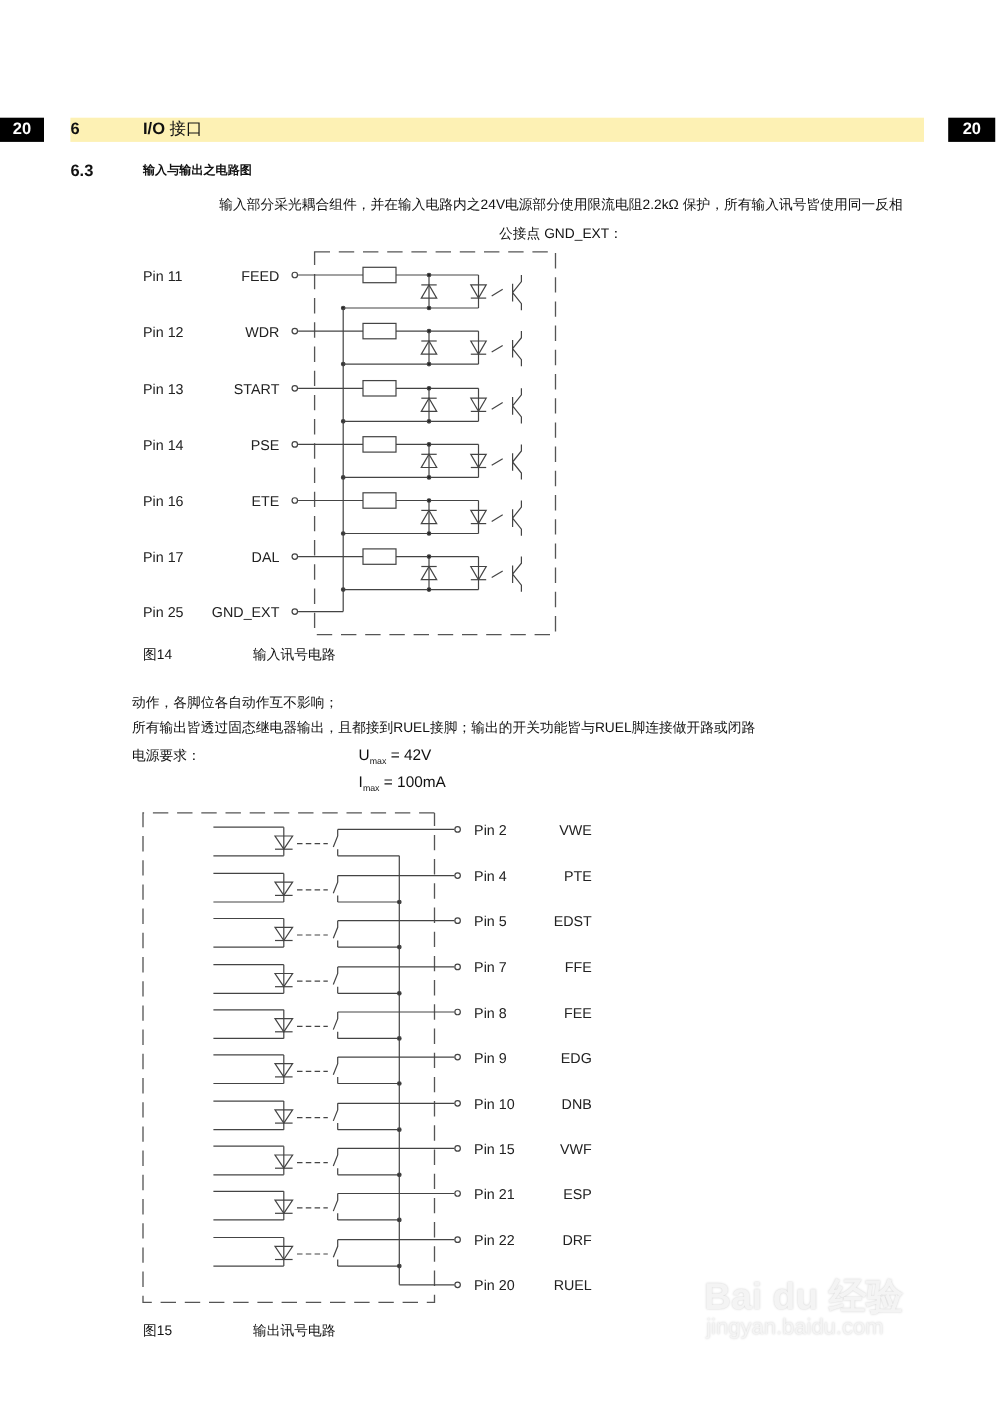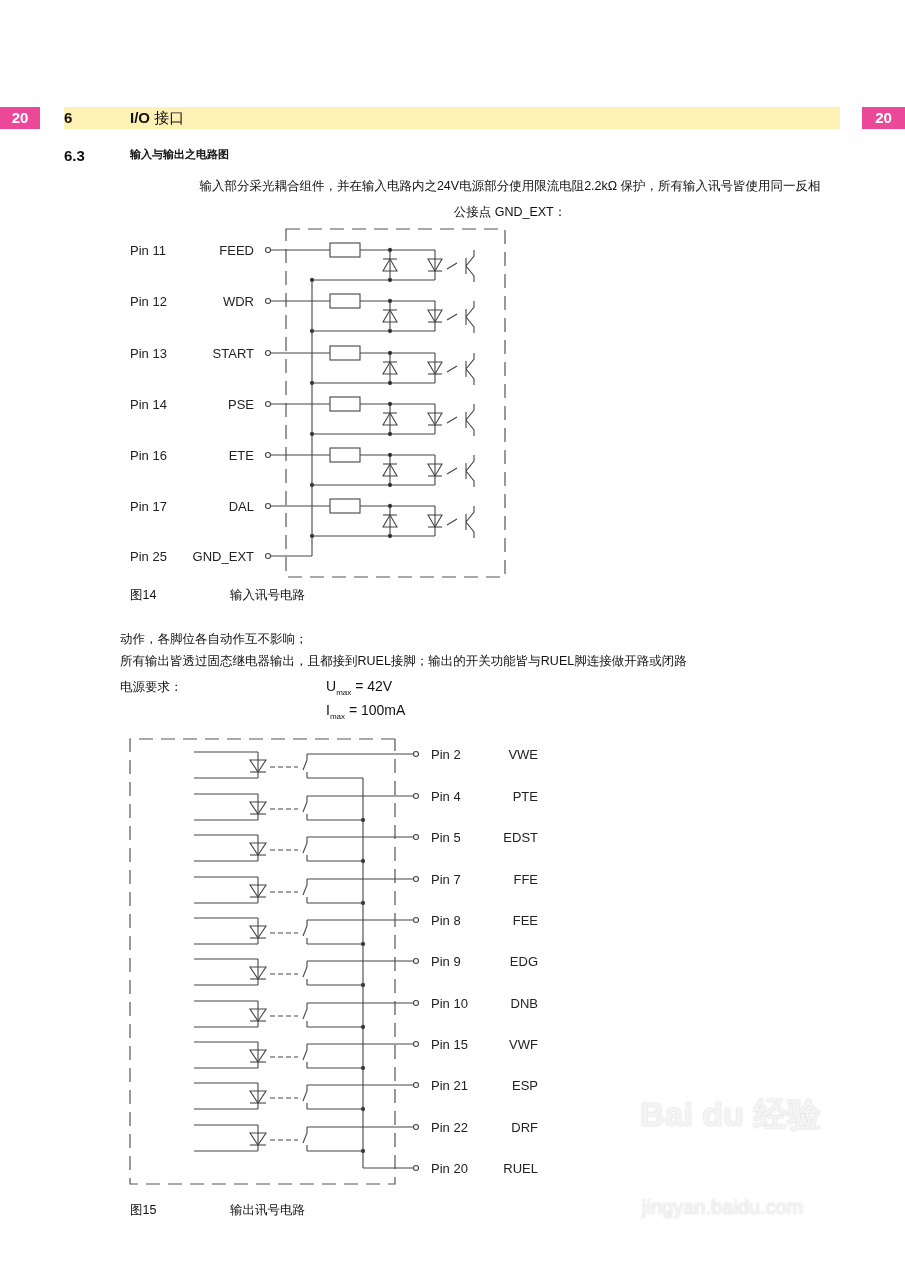--- a/index.html
+++ b/index.html
@@ -1,17 +1,17 @@
 <!DOCTYPE html>
 <html><head>
 <meta charset="utf-8">
 <style>
   html,body{margin:0;padding:0;background:#fff;}
   body{width:905px;height:1280px;position:relative;overflow:hidden;font-family:"Liberation Sans","DejaVu Sans",sans-serif;color:#111;}
-  .pagenum{position:absolute;top:107px;height:22px;width:40px;background:#ec4899;color:#fff;font-weight:bold;font-size:15px;line-height:22px;text-align:center;}
+  .pagenum{position:absolute;top:107px;height:22px;width:40px;background:#000000;color:#fff;font-weight:bold;font-size:15px;line-height:22px;text-align:center;}
   .pagenum.left{left:0;}
   .pagenum.right{left:862px;width:43px;}
   .chapbar{position:absolute;left:64px;top:107px;width:776px;height:22px;background:#fdf1b4;}
   .chapnum{position:absolute;left:64px;top:107px;line-height:22px;font-weight:bold;font-size:15px;}
   .chaptitle{position:absolute;left:130px;top:107px;line-height:22px;font-size:15px;}
   .chaptitle b{font-weight:bold;}
   .secnum{position:absolute;left:64px;top:147px;font-weight:bold;font-size:15px;}
   .sectitle{position:absolute;left:130px;top:147px;font-weight:bold;font-size:11px;}
   .para{position:absolute;font-size:12.5px;line-height:26px;}
   .p1{left:130px;top:173px;width:760px;text-align:center;}
@@ -19,21 +19,21 @@
   .p3{left:120px;top:674px;}
   .formula{position:absolute;left:326px;font-size:14px;}
   .formula sub{font-size:8px;}
   .f1{top:678px;}
   .f2{top:702px;}
   .caption{position:absolute;font-size:12.5px;}
   .cap-num{left:130px;}
   .cap-text{left:230px;}
   svg{position:absolute;left:0;top:0;}
   .lbl{font-family:"Liberation Sans",sans-serif;font-size:13px;fill:#222;}
-  .wm{position:absolute;left:640px;top:1092px;color:#f4f4f4;font-size:34px;font-weight:bold;text-shadow:0 0 2px #ccc;}
+  .wm{position:absolute;left:640px;top:1156px;color:#f4f4f4;font-size:34px;font-weight:bold;text-shadow:0 0 2px #ccc;}
   .wm2{position:absolute;left:642px;top:1196px;color:#f4f4f4;font-size:20px;text-shadow:0 0 2px #ccc;}
 </style>
 </head>
 <body>
 
 <div class="pagenum left">20</div>
 <div class="chapbar"></div>
 <div class="chapnum">6</div>
 <div class="chaptitle"><b>I/O</b> <span>接口</span></div>
 <div class="pagenum right">20</div>

